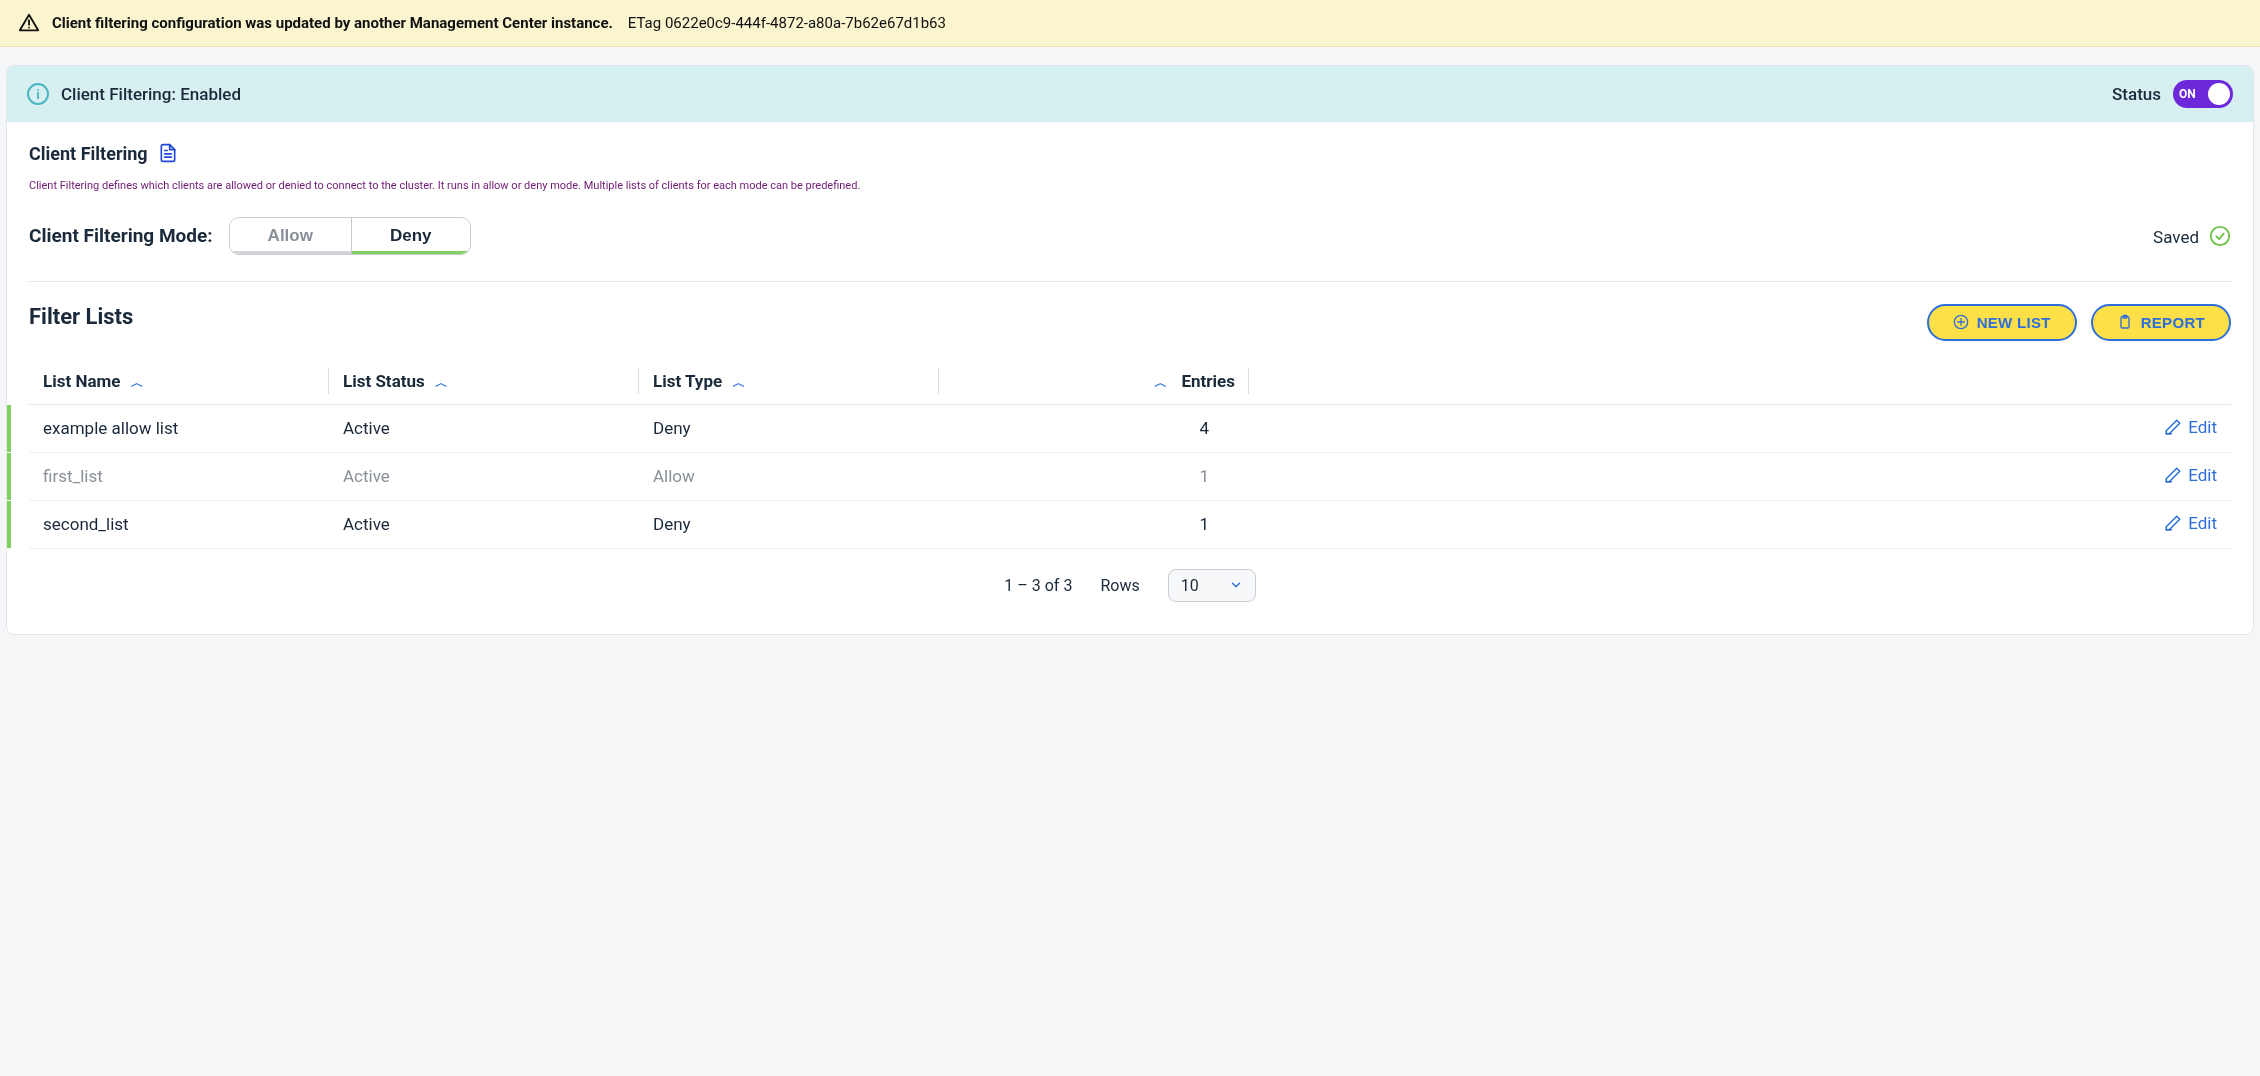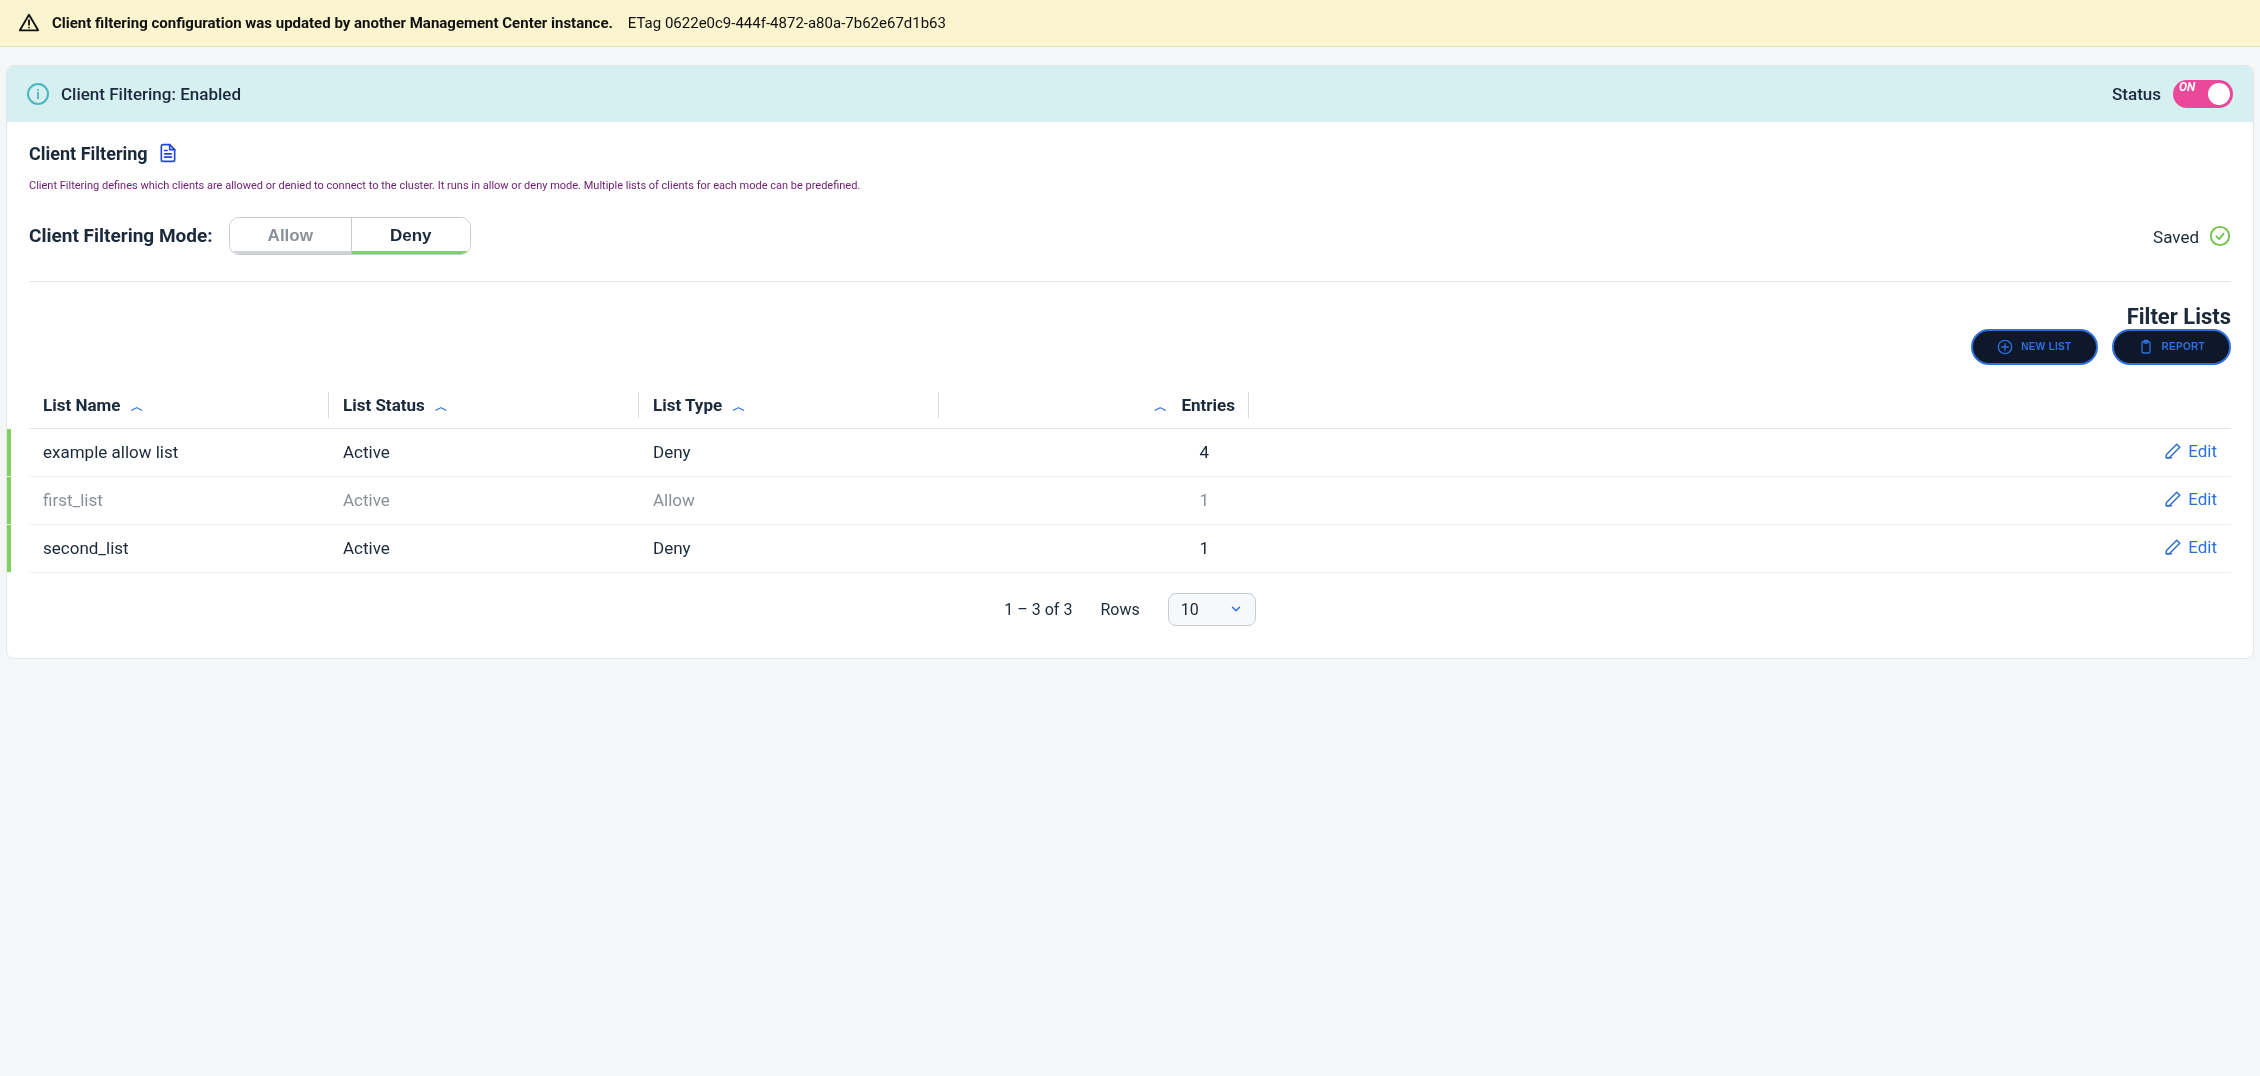--- a/index.html
+++ b/index.html
@@ -51,27 +51,26 @@
       font-size: 13px;
     }
     .status-bar .title { font-size: 17px; color: #1b2a3a; font-weight: 500; }
     .status-bar .right { margin-left: auto; display: flex; align-items: center; gap: 12px; }
     .status-bar .status-label { color: #1b2a3a; font-weight: 500; font-size: 17px; }
 
     
     .toggle {
       position: relative;
       width: 60px; height: 28px;
-      background: #ec4899;
+      background: #6d28d9;
       border-radius: 14px;
       display: inline-flex;
-      align-items: flex-start;
+      align-items: center;
       padding: 0 6px;
       cursor: pointer;
-      font-style: italic;
     }
     .toggle .on-text { color: #fff; font-size: 12px; font-weight: 700; }
     .toggle .knob {
       position: absolute;
       right: 3px; top: 3px;
       width: 22px; height: 22px;
       background: #fff;
       border-radius: 50%;
     }
 
@@ -122,33 +121,32 @@
       height: 4px; background: #7fd160;
     }
 
     .saved-block { margin-left: auto; display: flex; align-items: flex-end; gap: 10px; }
     .saved-text { font-size: 17px; color: #1b2a3a; }
     .check-circle { color: #6fc24a; }
 
     
     .filter-header {
       display: flex;
-      align-items: flex-end;
+      align-items: flex-start;
       margin-bottom: 18px;
-      flex-direction: column;
     }
     .filter-title { font-size: 22px; font-weight: 700; color: #1b2a3a; }
     .filter-actions { margin-left: auto; display: flex; gap: 14px; }
     .btn-outline {
       border: 2px solid #2e6fdb;
-      background: #0f172a;
+      background: #fde047;
       color: #2e6fdb;
       padding: 8px 24px;
       border-radius: 22px;
-      font-size: 10px;
+      font-size: 15px;
       font-weight: 600;
       display: inline-flex;
       align-items: center;
       gap: 8px;
       cursor: pointer;
       letter-spacing: 0.3px;
     }
 
     
     .tbl { width: 100%; border-collapse: collapse; }

